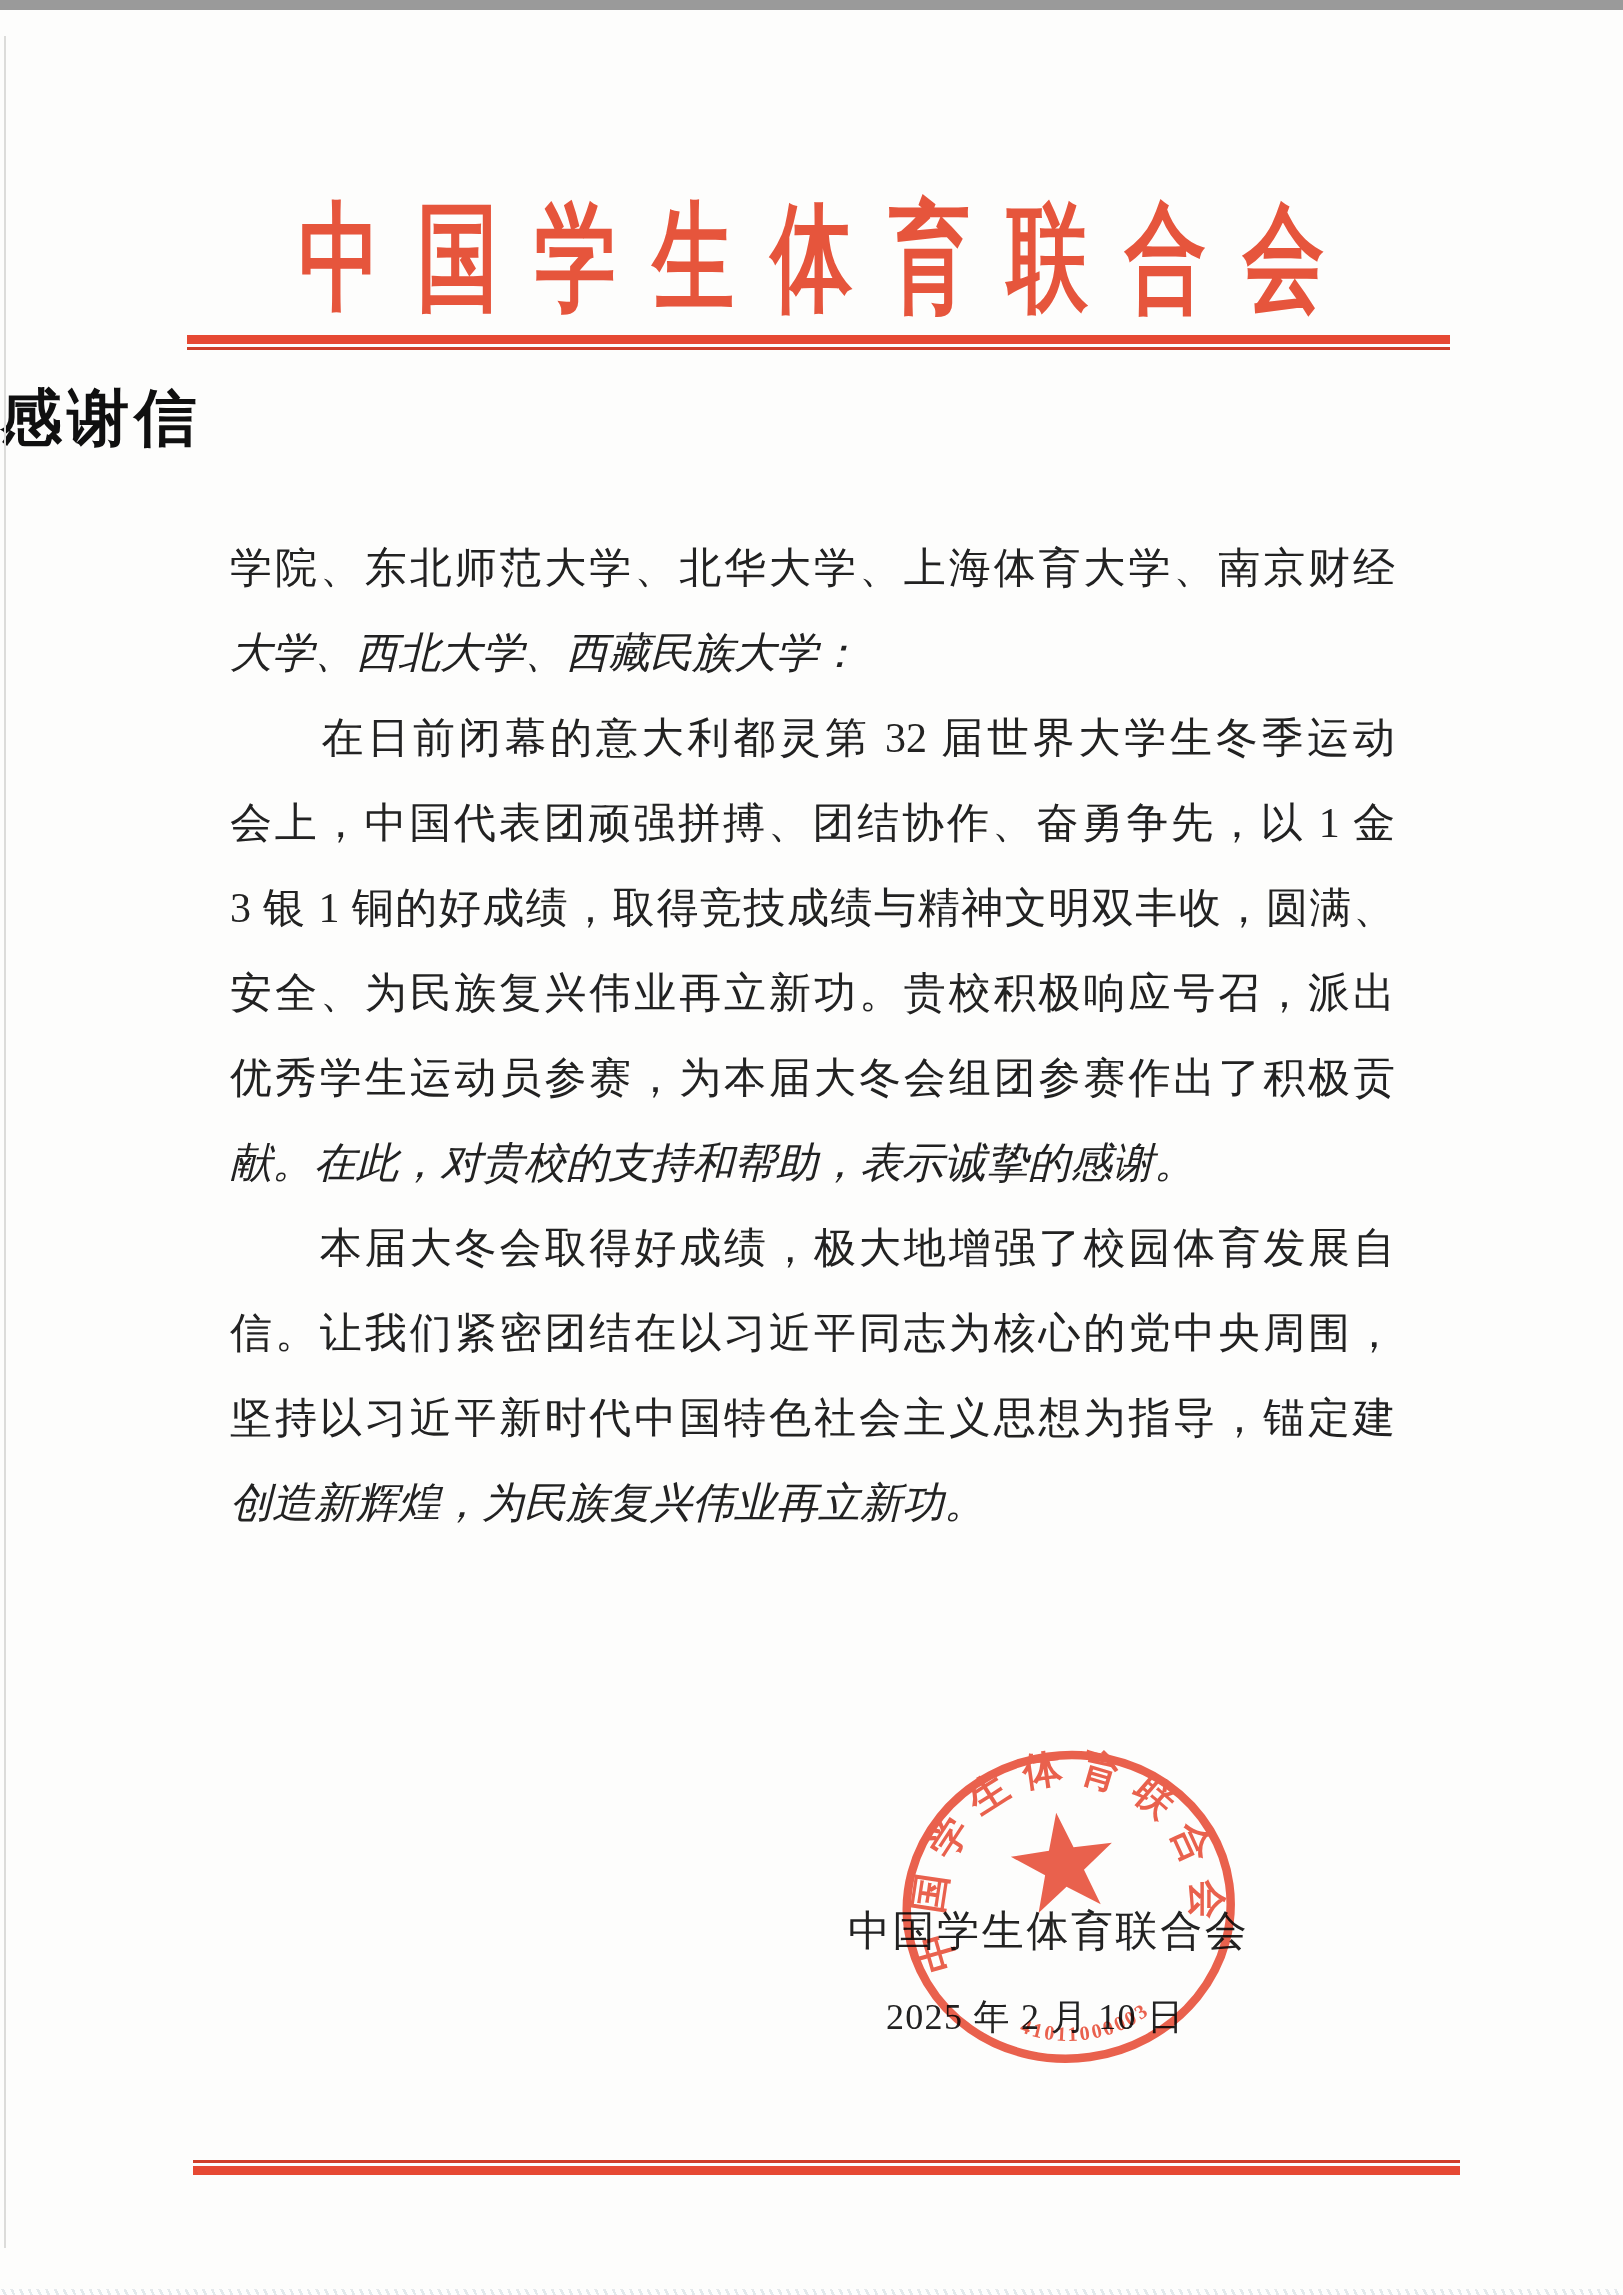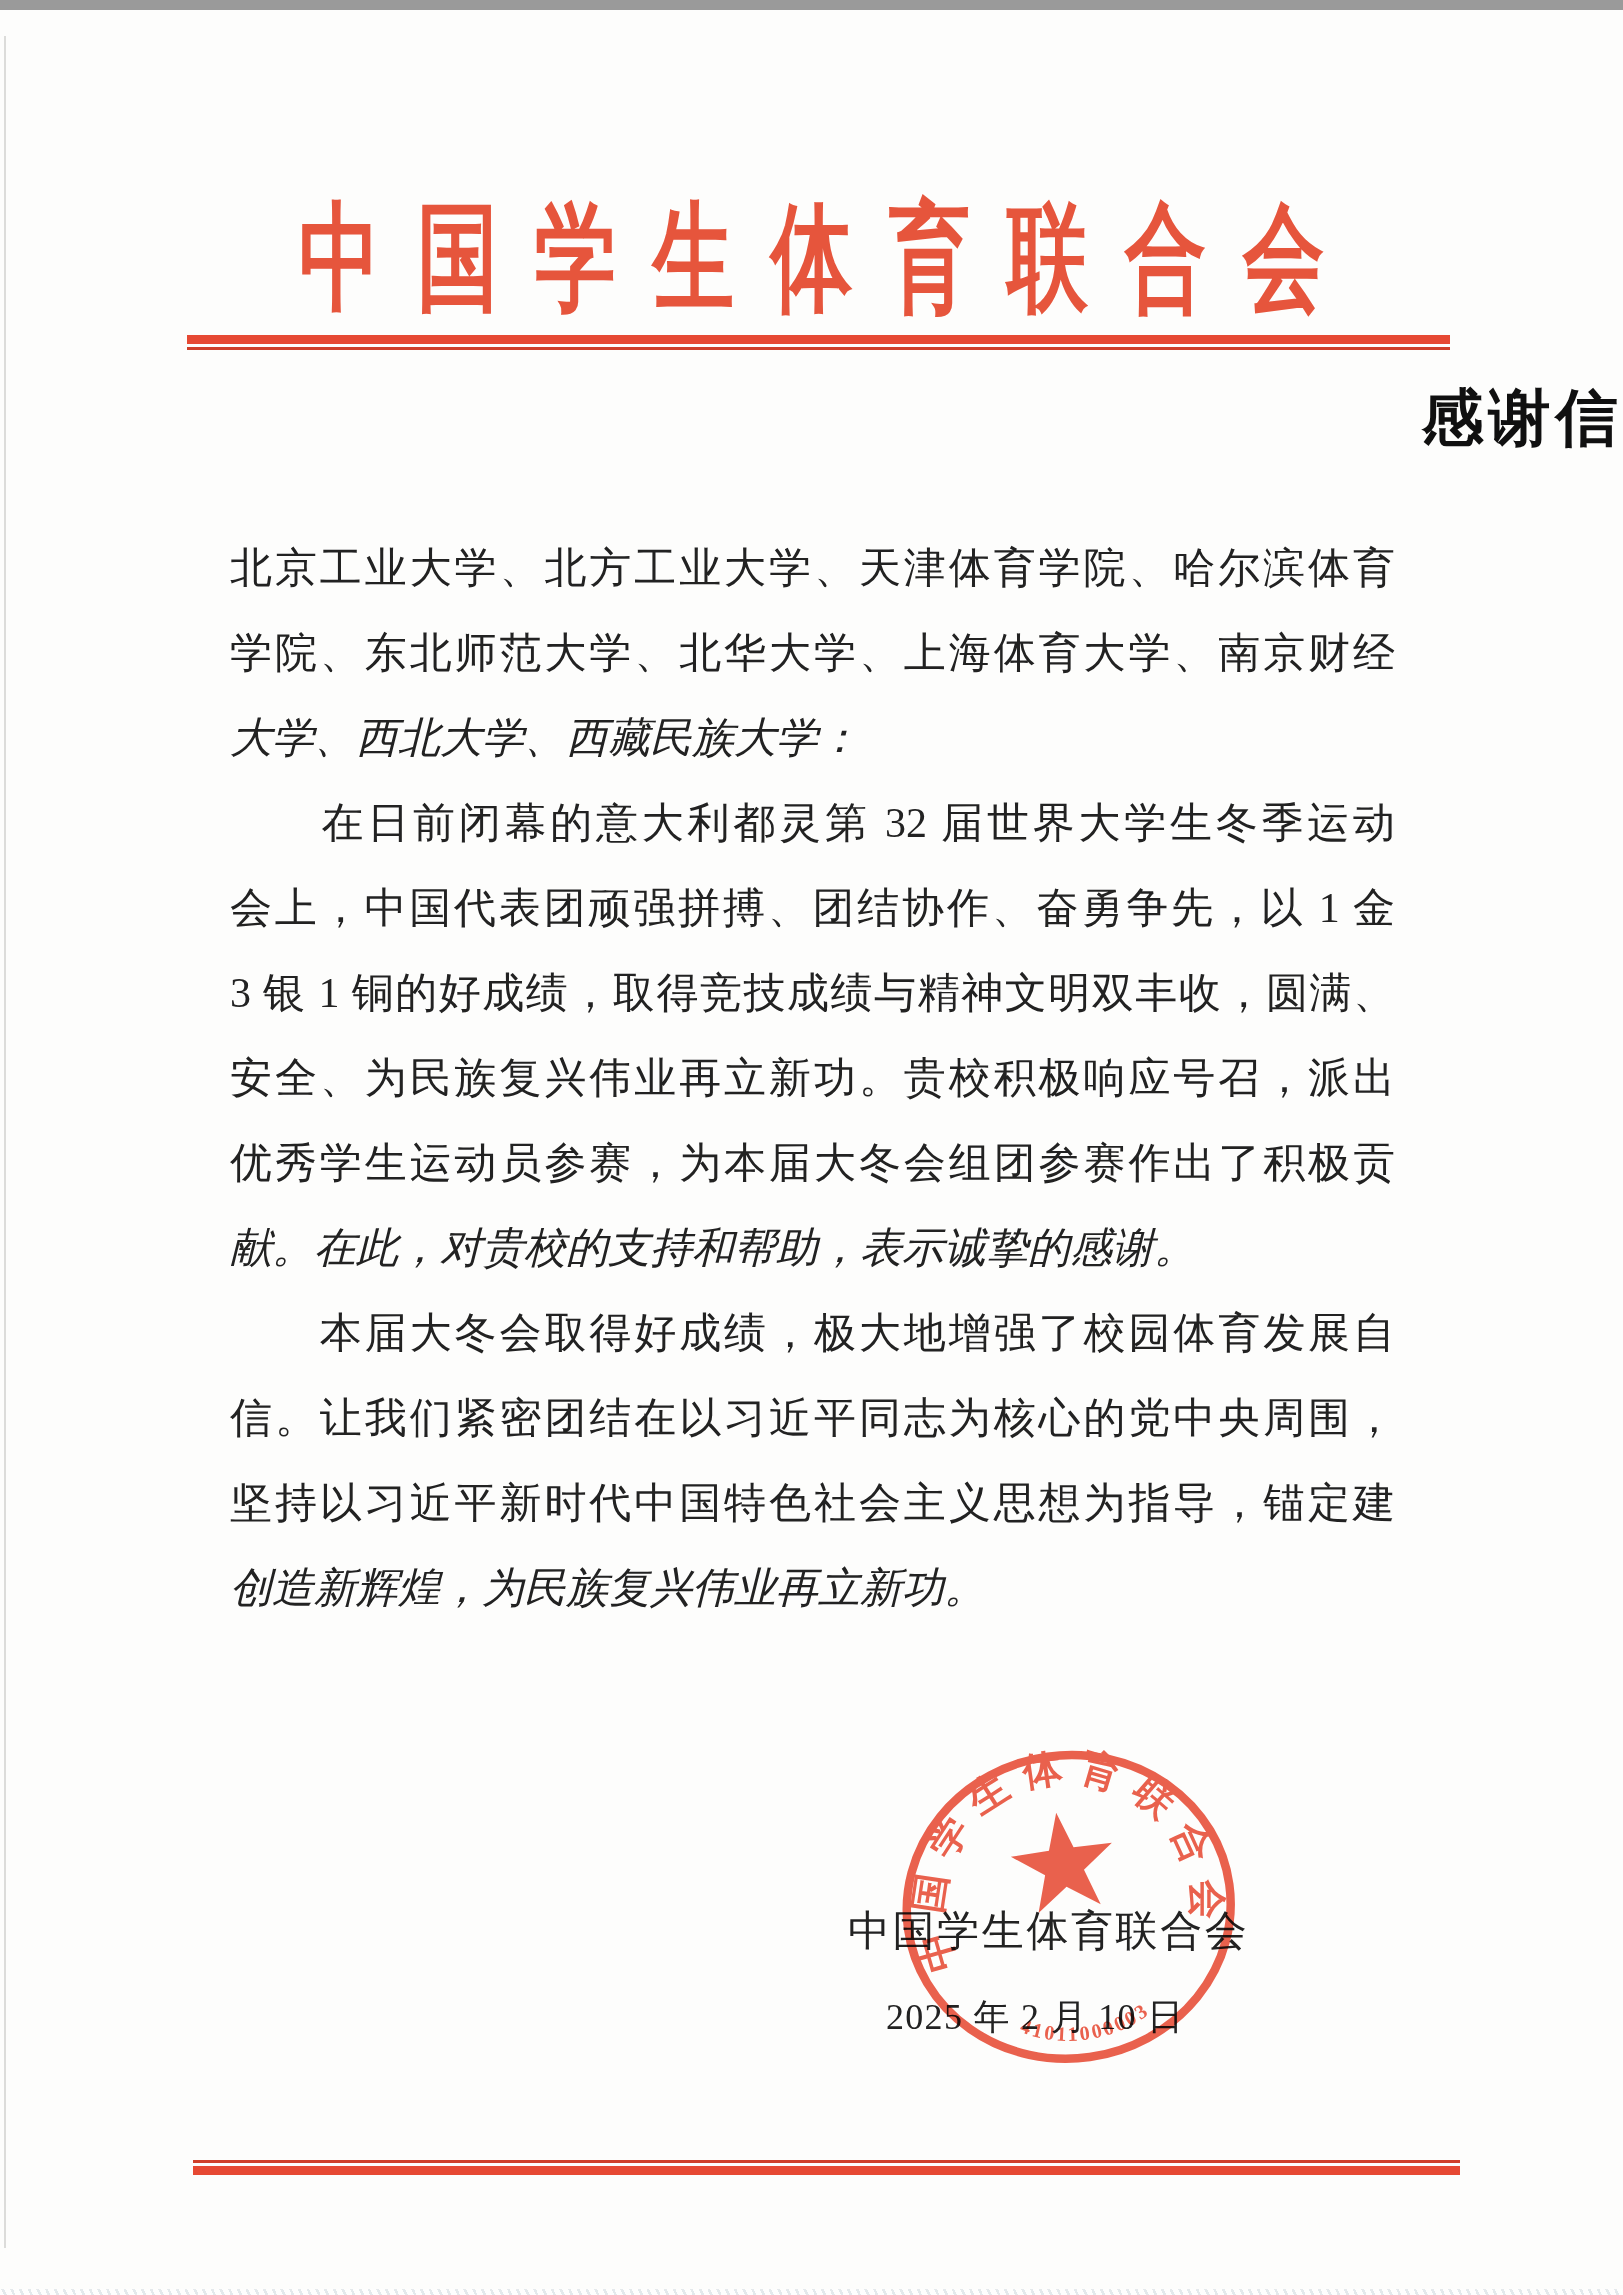--- a/index.html
+++ b/index.html
@@ -19,21 +19,21 @@
     font-size:81px; line-height:81px; font-weight:bold;
     letter-spacing:37px; padding-left:37px; box-sizing:border-box;
     transform:scaleY(1.45); transform-origin:center top; white-space:nowrap;
   }
   .head-rule{position:absolute; left:187px; top:325px; width:1263px;}
   .head-rule .thick{height:9.2px; background:var(--rule-red);}
   .head-rule .gap{height:2.6px;}
   .head-rule .thin{height:3.3px; background:var(--rule-red-dark);}
   
   .letter-title{
-    position:absolute; top:372px; left:0; width:100%; text-align:right;
+    position:absolute; top:372px; left:0; width:100%; text-align:left;
     font-size:62px; line-height:73px; font-weight:bold; color:#101010;
     letter-spacing:5.2px; font-family:"Liberation Serif","DejaVu Serif",serif;
   }
   
   .body-block{position:absolute; left:230px; top:516px; width:1165px;}
   .bline{
     height:85px; line-height:85px; font-size:42px; color:#222;
     white-space:nowrap; text-align:justify; text-align-last:justify;
     font-family:"Liberation Serif","DejaVu Serif",serif;
   }
@@ -81,21 +81,20 @@
 
   <div class="head-rule">
     <div class="thick"></div>
     <div class="gap"></div>
     <div class="thin"></div>
   </div>
 
   <div class="letter-title">感谢信</div>
 
   <div class="body-block">
-    <div class="bline">北京工业大学、北方工业大学、天津体育学院、哈尔滨体育</div>
     <div class="bline">学院、东北师范大学、北华大学、上海体育大学、南京财经</div>
     <div class="bline end">大学、西北大学、西藏民族大学：</div>
     <div class="bline">　　在日前闭幕的意大利都灵第 32 届世界大学生冬季运动</div>
     <div class="bline">会上，中国代表团顽强拼搏、团结协作、奋勇争先，以 1 金</div>
     <div class="bline">3 银 1 铜的好成绩，取得竞技成绩与精神文明双丰收，圆满、</div>
     <div class="bline">安全、为民族复兴伟业再立新功。贵校积极响应号召，派出</div>
     <div class="bline">优秀学生运动员参赛，为本届大冬会组团参赛作出了积极贡</div>
     <div class="bline end">献。在此，对贵校的支持和帮助，表示诚挚的感谢。</div>
     <div class="bline">　　本届大冬会取得好成绩，极大地增强了校园体育发展自</div>
     <div class="bline">信。让我们紧密团结在以习近平同志为核心的党中央周围，</div>

